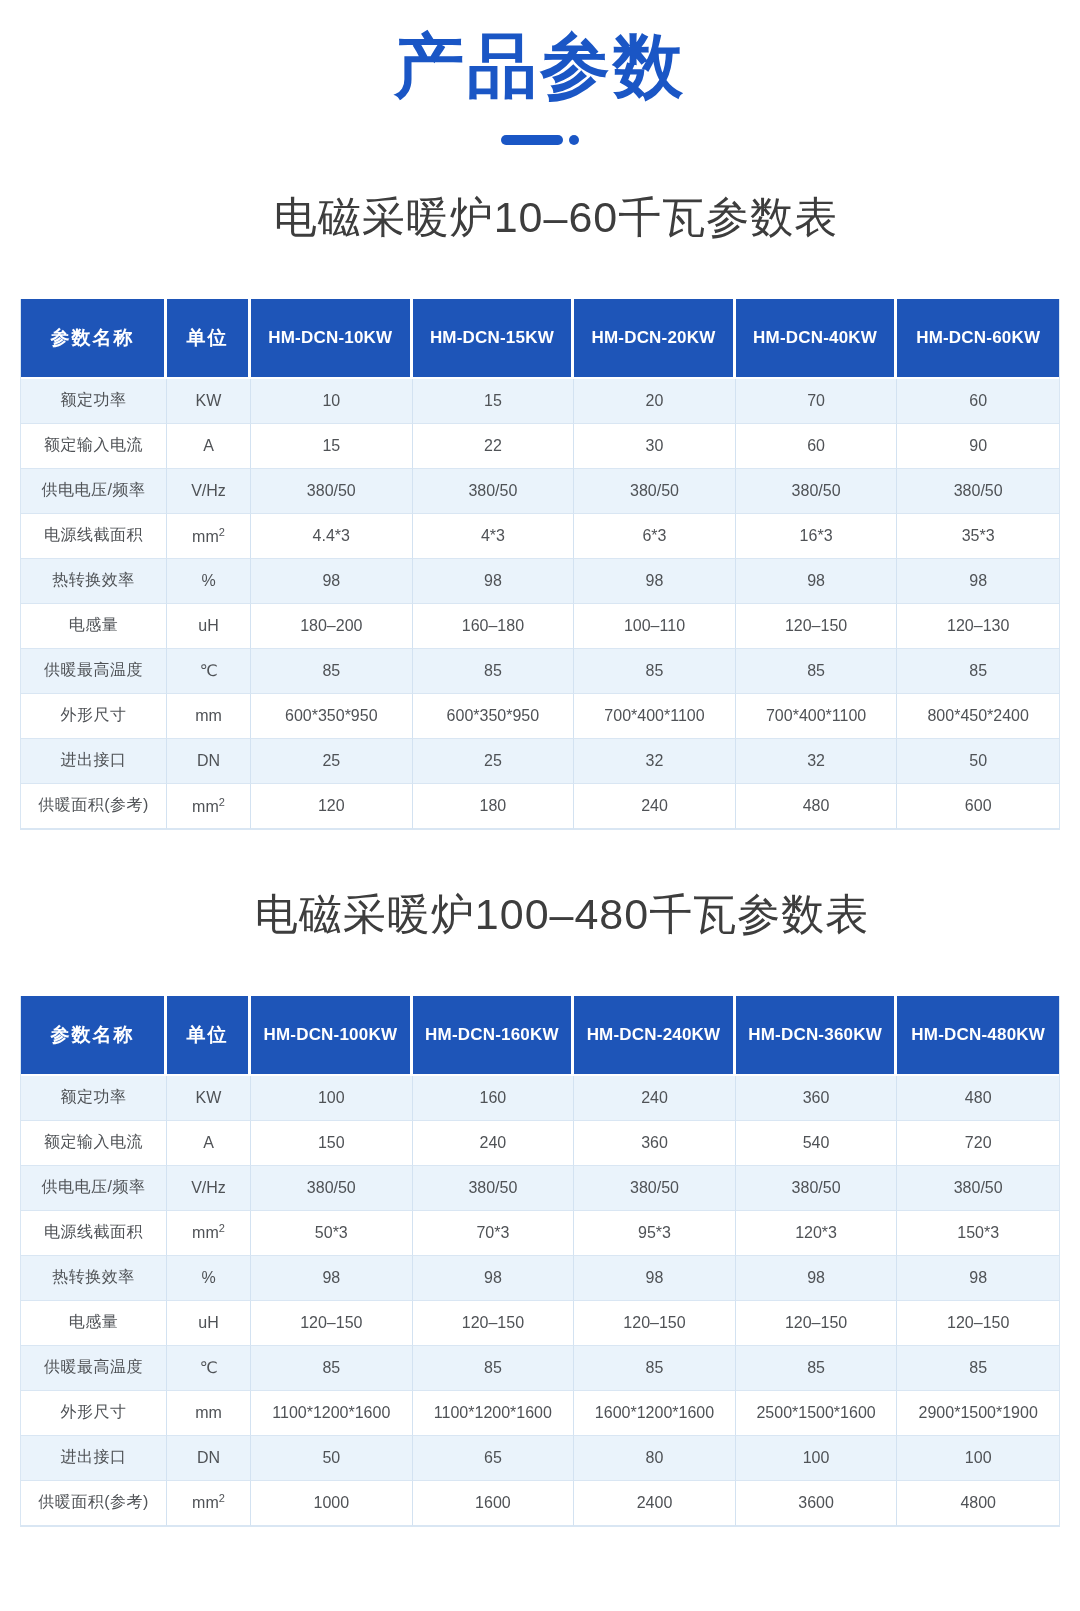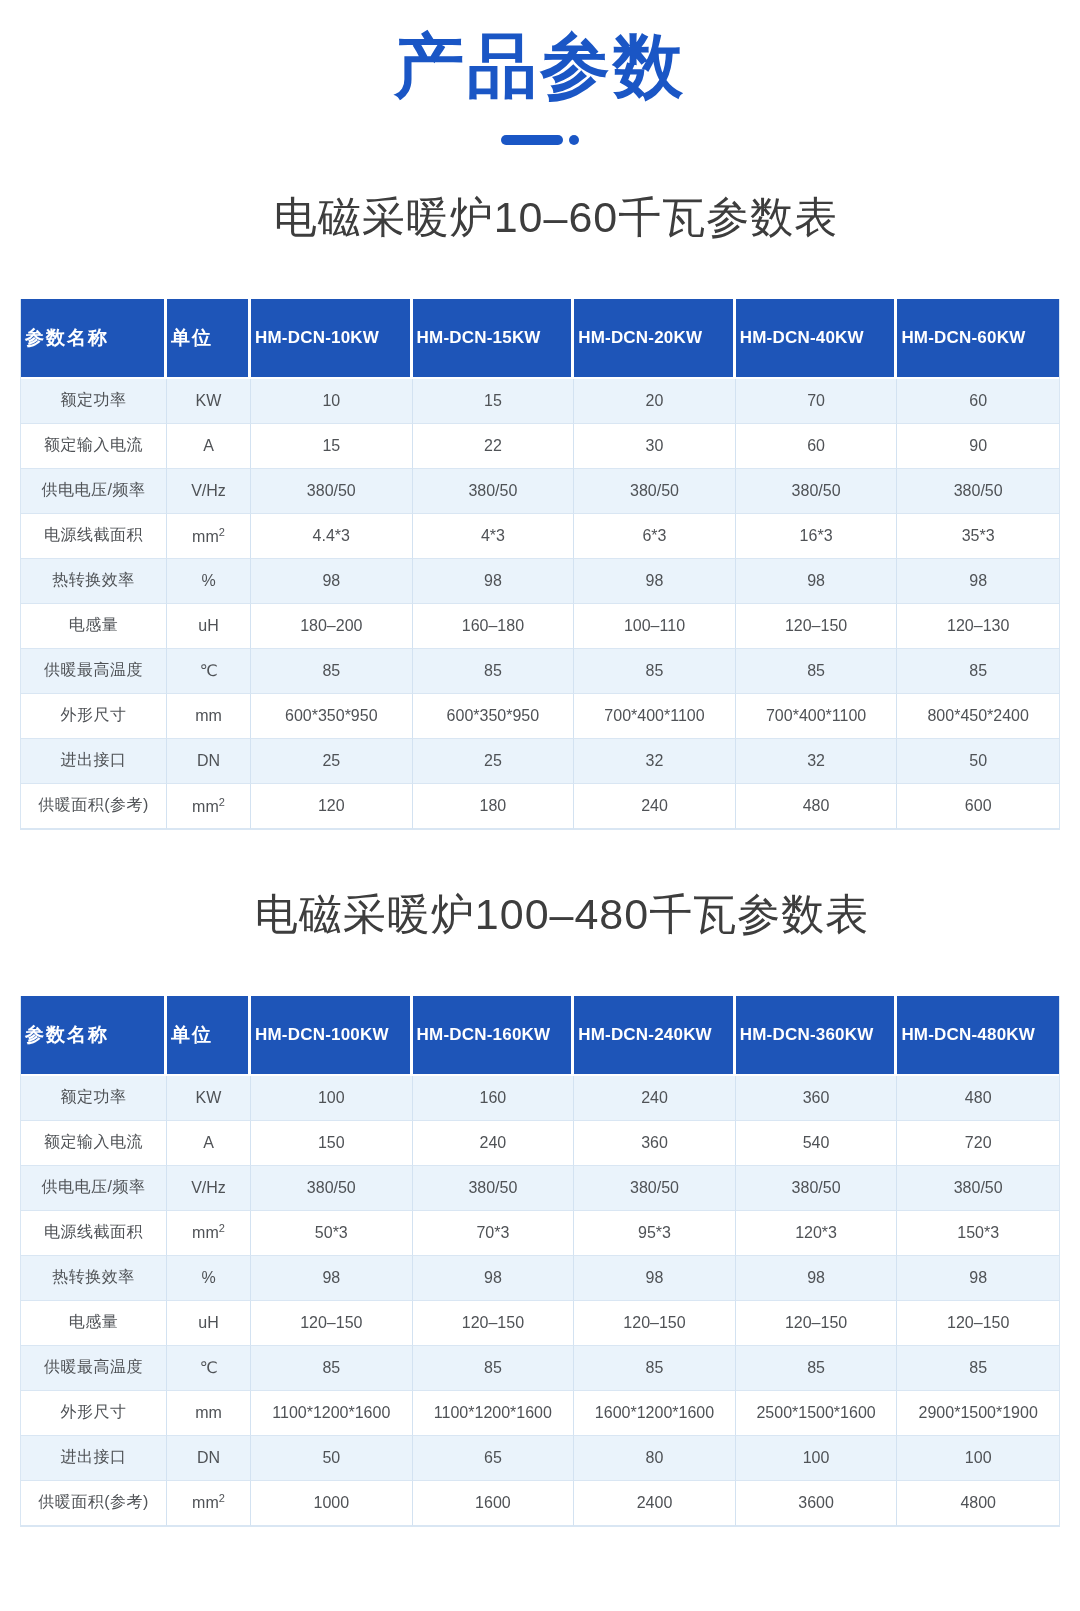--- a/index.html
+++ b/index.html
@@ -33,21 +33,21 @@
   table.spec{
     width:1040px;margin:54px auto 0 auto;
     border-collapse:separate;border-spacing:0;table-layout:fixed;
     border:1px solid var(--border);border-top:none;
   }
   table.spec col.c-label{width:146px;}
   table.spec col.c-unit{width:84px;}
 
   table.spec thead th{
     background:var(--header-bg);color:#ffffff;
-    height:80px;padding:0 4px;text-align:left;vertical-align:middle;
+    height:80px;padding:0 4px;text-align:center;vertical-align:middle;
     font-size:17px;font-weight:bold;letter-spacing:0.2px;
     border-right:3px solid #ffffff;border-bottom:2px solid #ffffff;
   }
   table.spec thead th:last-child{border-right:none;}
   table.spec thead th.cjk{font-size:19px;letter-spacing:2px;}
 
   table.spec tbody td{
     height:45px;padding:0 4px;text-align:center;vertical-align:middle;
     font-size:16px;color:var(--cell-text);background:#ffffff;
     border-right:1px solid var(--vborder);border-bottom:1px solid var(--border);

